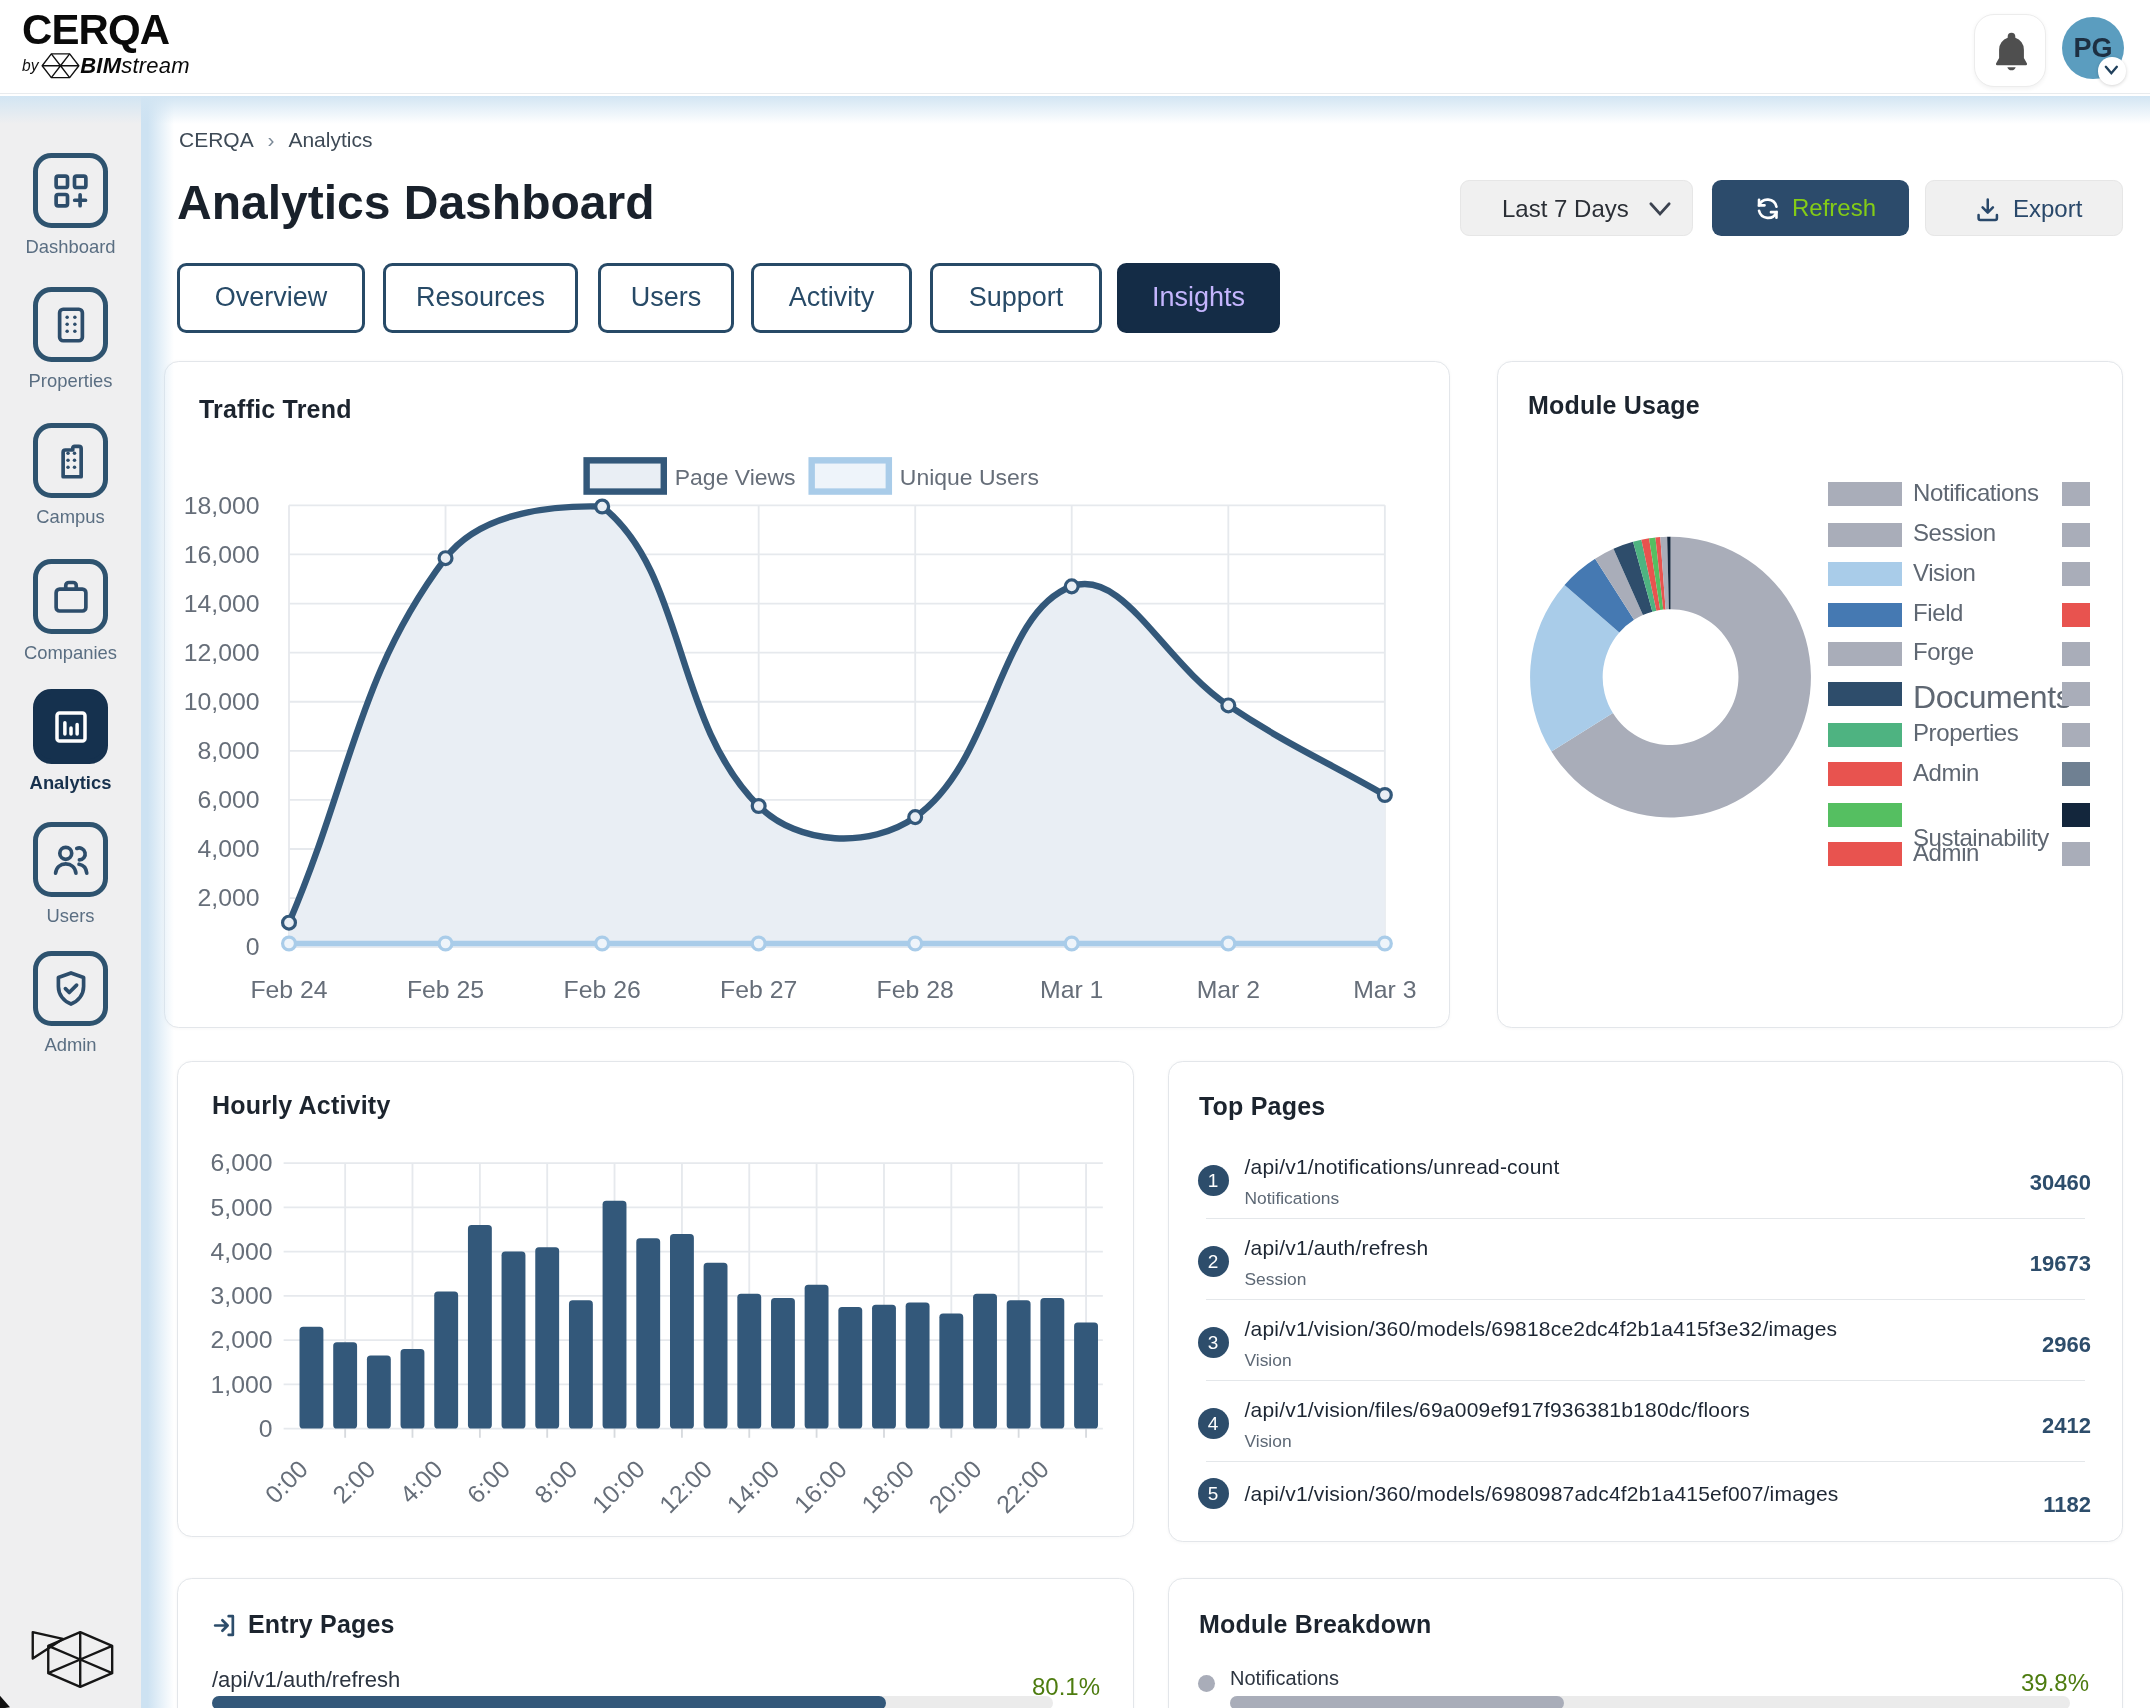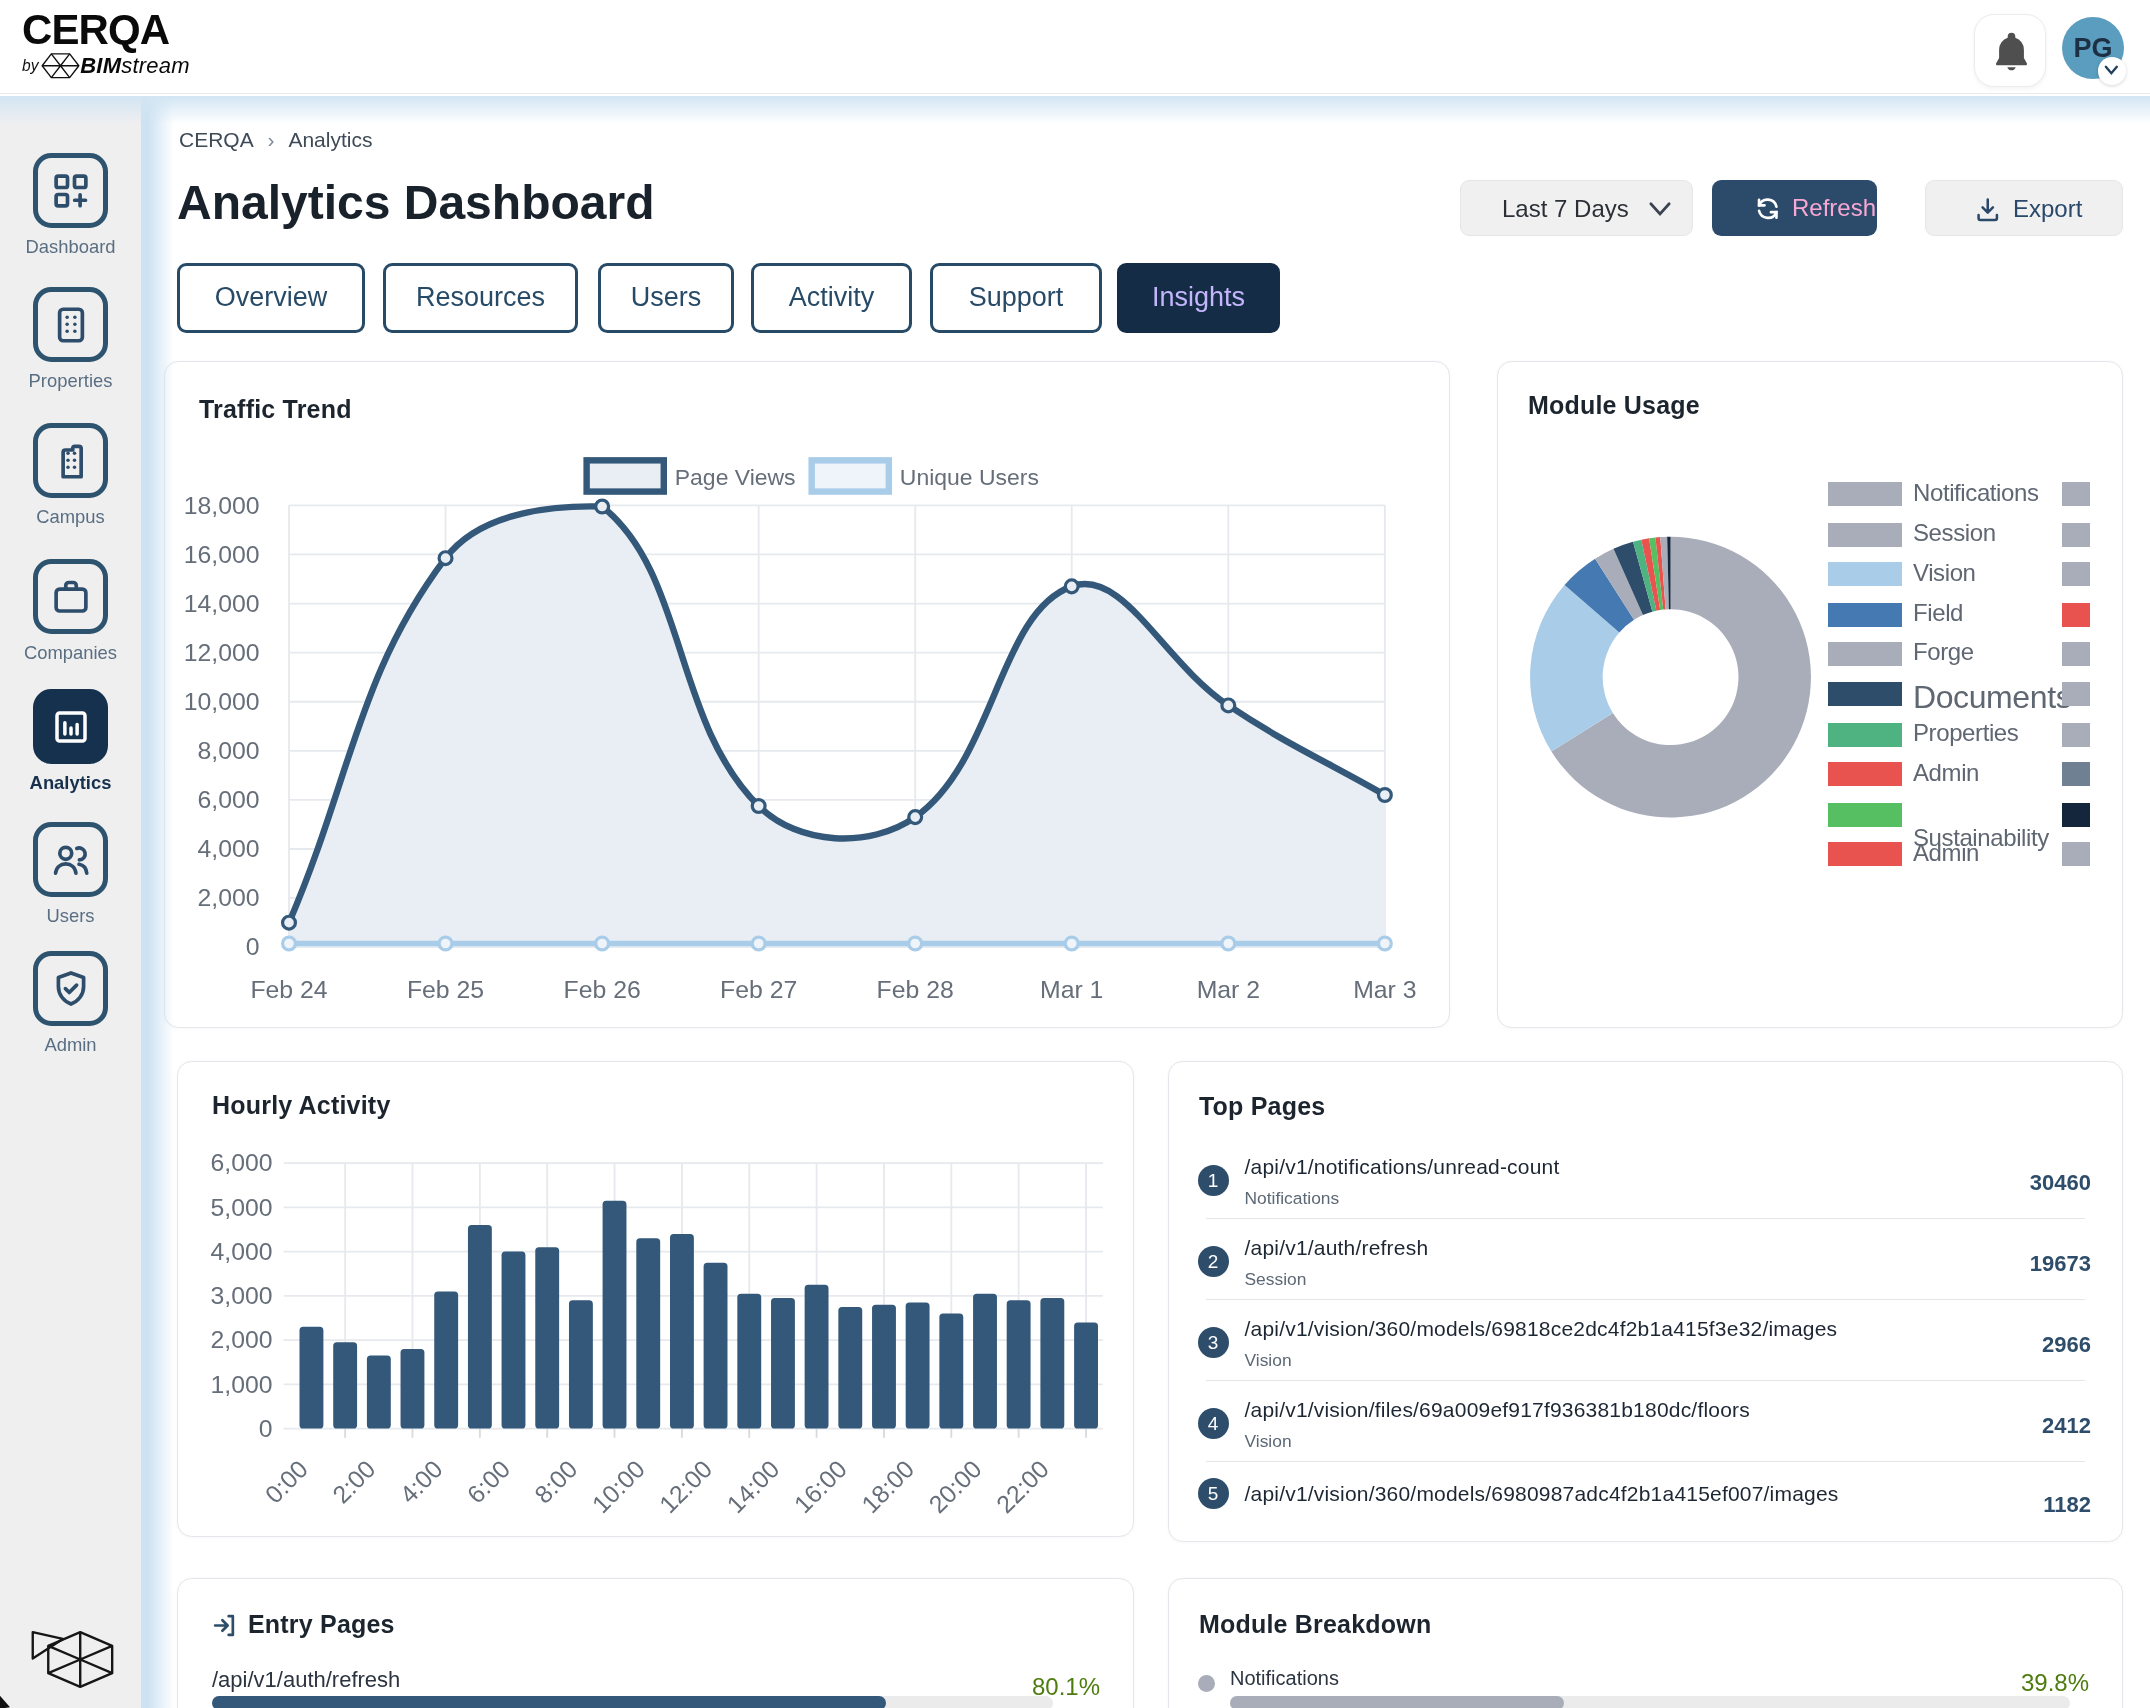--- a/index.html
+++ b/index.html
@@ -38,21 +38,21 @@
 .nav.active .lbl { font-weight:700; color:#17314d; }
 
 
 #bread { position:absolute; top:128px; left:179px; font-size:21px; color:#3e4a56; }
 #bread .sep { color:#7a8896; padding:0 9.2px; }
 h1 { position:absolute; top:175px; left:177px; font-size:48px; font-weight:700; color:#19212b; }
 .ctl { position:absolute; height:56px; border-radius:9.2px; font-size:24px; }
 #ctl-days { top:180px; left:1460px; width:233px; background:#f0f0f0; border:1.8px solid #e6e6e6; color:#2b2f36; }
 #ctl-days span { position:absolute; left:41px; top:13.8px; }
 #ctl-days svg { position:absolute; right:20px; top:20px; }
-#ctl-refresh { top:180px; left:1712px; width:165px; background:#2c4b6b; color:#f9a8d4; }
+#ctl-refresh { top:180px; left:1712px; width:197px; background:#2c4b6b; color:#84cc16; }
 #ctl-refresh span { position:absolute; left:80px; top:13.8px; }
 #ctl-refresh svg { position:absolute; left:42px; top:14.7px; }
 #ctl-export { top:180px; left:1925px; width:198px; background:#f0f0f0; border:1.8px solid #e6e6e6; color:#29486a; }
 #ctl-export span { position:absolute; left:87px; top:13.8px; }
 #ctl-export svg { position:absolute; left:48px; top:14.7px; }
 
 .tab { position:absolute; top:263px; height:70px; border:3.7px solid #274a67; border-radius:9.2px;
   background:#fff; color:#274a67; font-size:27px; text-align:center; }
 .tab span { display:block; margin-top:15.6px; }
 .tab.active { background:#142c46; border-color:#142c46; color:#c4b5fd; }

